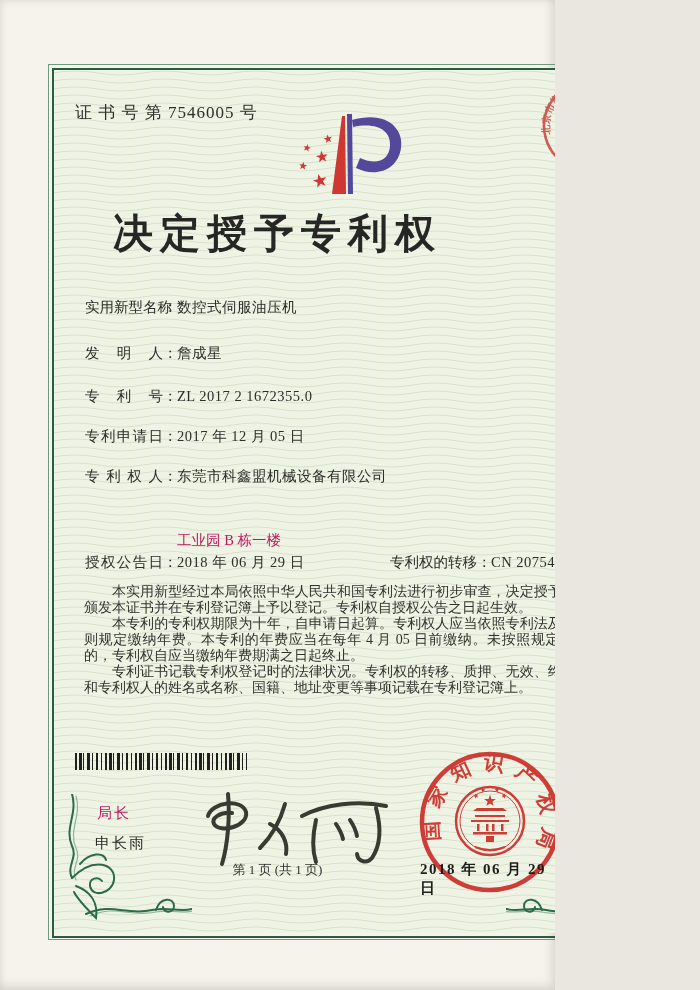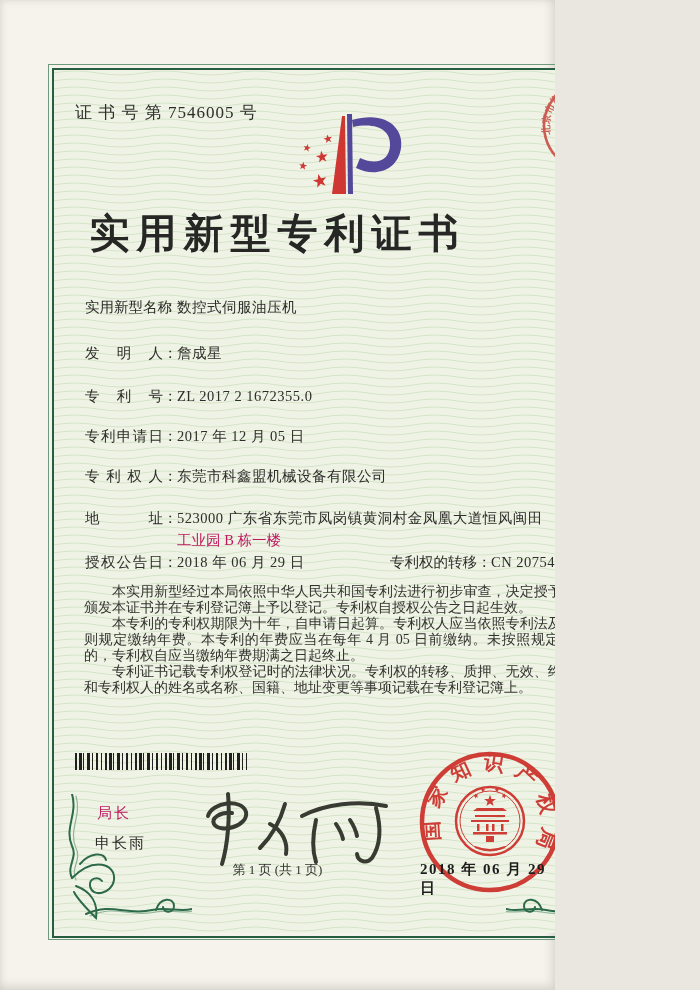--- a/index.html
+++ b/index.html
@@ -114,39 +114,36 @@
     <path d="M52,12 L55,12 L56,90 L42,90 Z" fill="#cf3732"></path>
     <g fill="#cf3732">
       <use href="#star" transform="translate(38,35) scale(0.45) rotate(-12)"></use>
       <use href="#star" transform="translate(17,44) scale(0.40) rotate(14)"></use>
       <use href="#star" transform="translate(32,53) scale(0.62) rotate(-8)"></use>
       <use href="#star" transform="translate(13,62) scale(0.42) rotate(8)"></use>
       <use href="#star" transform="translate(30,77) scale(0.72) rotate(-14)"></use>
     </g>
   </svg>
 
-  <div class="title">实用新型专利证书</div>
+  <div class="title">决定授予专利权</div>
 
   <div class="field-row" style="top:298px">
     <span class="flabel">实用新型名称</span><span class="fcolon">：</span><span class="fvalue">数控式伺服油压机</span>
   </div>
   <div class="field-row" style="top:344px">
     <span class="flabel">发明人</span><span class="fcolon">：</span><span class="fvalue">詹成星</span>
   </div>
   <div class="field-row" style="top:387px">
     <span class="flabel">专利号</span><span class="fcolon">：</span><span class="fvalue">ZL 2017 2 1672355.0</span>
   </div>
   <div class="field-row" style="top:427px">
     <span class="flabel">专利申请日</span><span class="fcolon">：</span><span class="fvalue">2017 年 12 月 05 日</span>
   </div>
   <div class="field-row" style="top:467px">
     <span class="flabel">专利权人</span><span class="fcolon">：</span><span class="fvalue">东莞市科鑫盟机械设备有限公司</span>
-  </div>
-  <div class="field-row" style="top:509px">
-    <span class="flabel">地址</span><span class="fcolon">：</span><span class="fvalue">523000 广东省东莞市凤岗镇黄洞村金凤凰大道恒风闽田</span>
   </div>
   <div class="addr-line2">工业园 B 栋一楼</div>
   <div class="field-row" style="top:553px">
     <span class="flabel">授权公告日</span><span class="fcolon">：</span><span class="fvalue">2018 年 06 月 29 日</span>
     <span class="grant-no"><span>专利权的转移</span><span class="fcolon">：</span><span class="fvalue">CN 207549550 U</span></span>
   </div>
 
   <div class="paragraphs">
     <p>本实用新型经过本局依照中华人民共和国专利法进行初步审查，决定授予专利权，颁发本证书并在专利登记簿上予以登记。专利权自授权公告之日起生效。</p>
     <p>本专利的专利权期限为十年，自申请日起算。专利权人应当依照专利法及其实施细则规定缴纳年费。本专利的年费应当在每年 4 月 05 日前缴纳。未按照规定缴纳年费的，专利权自应当缴纳年费期满之日起终止。</p>

